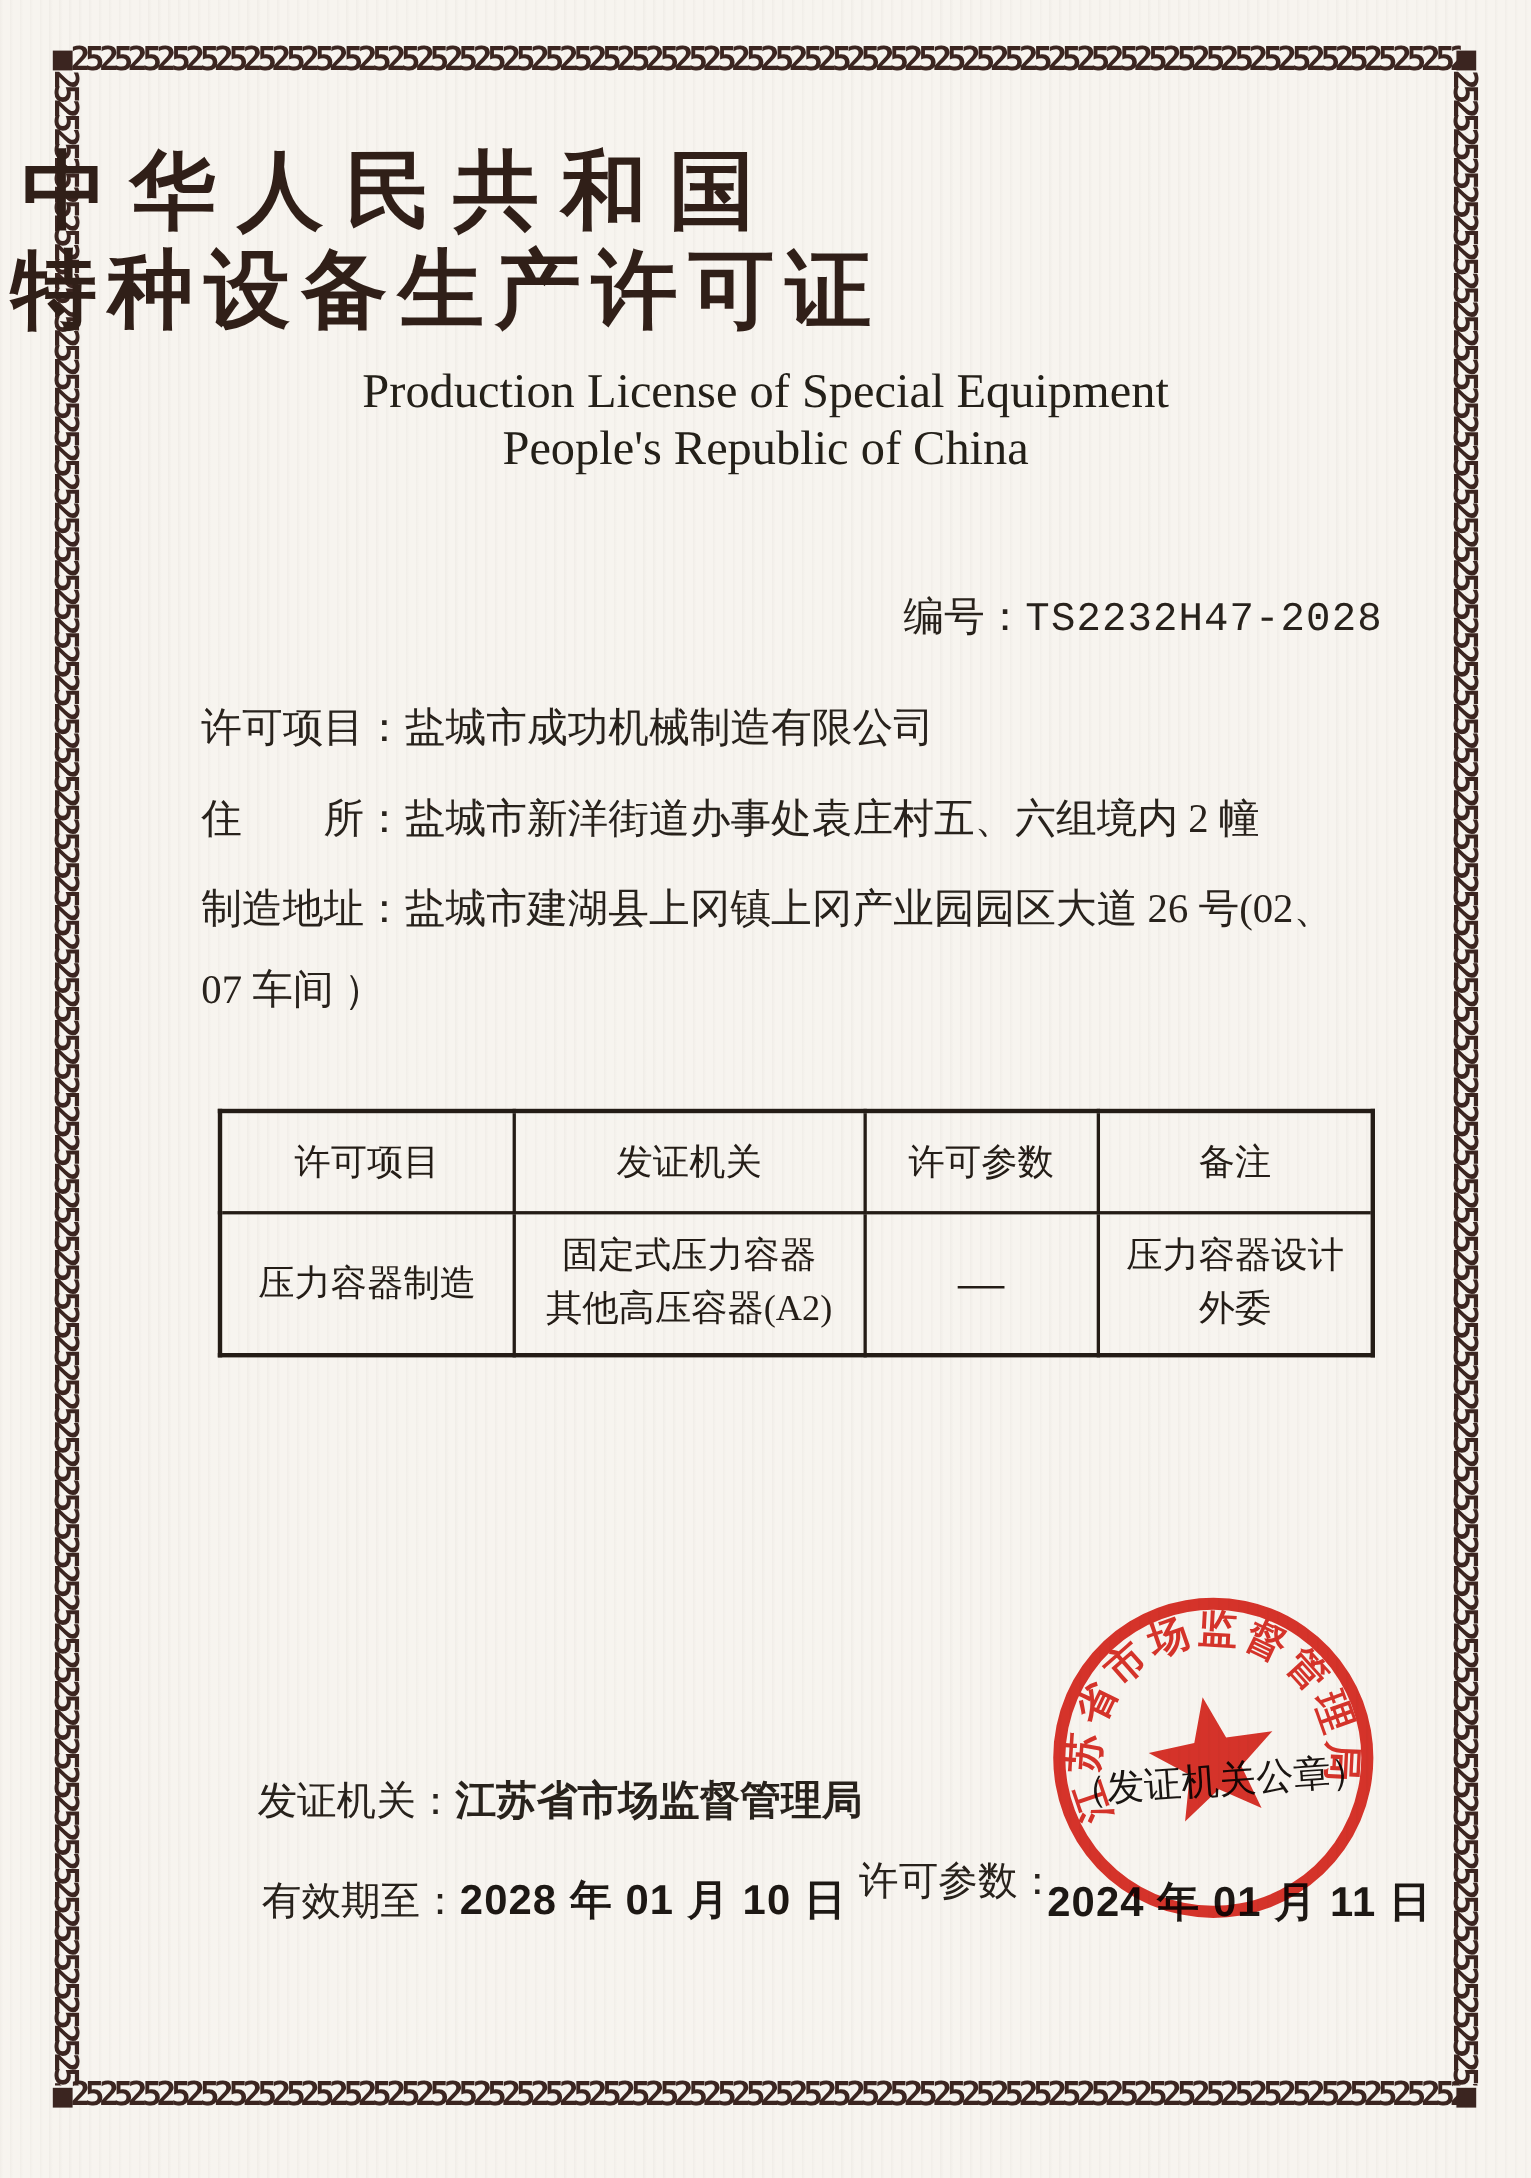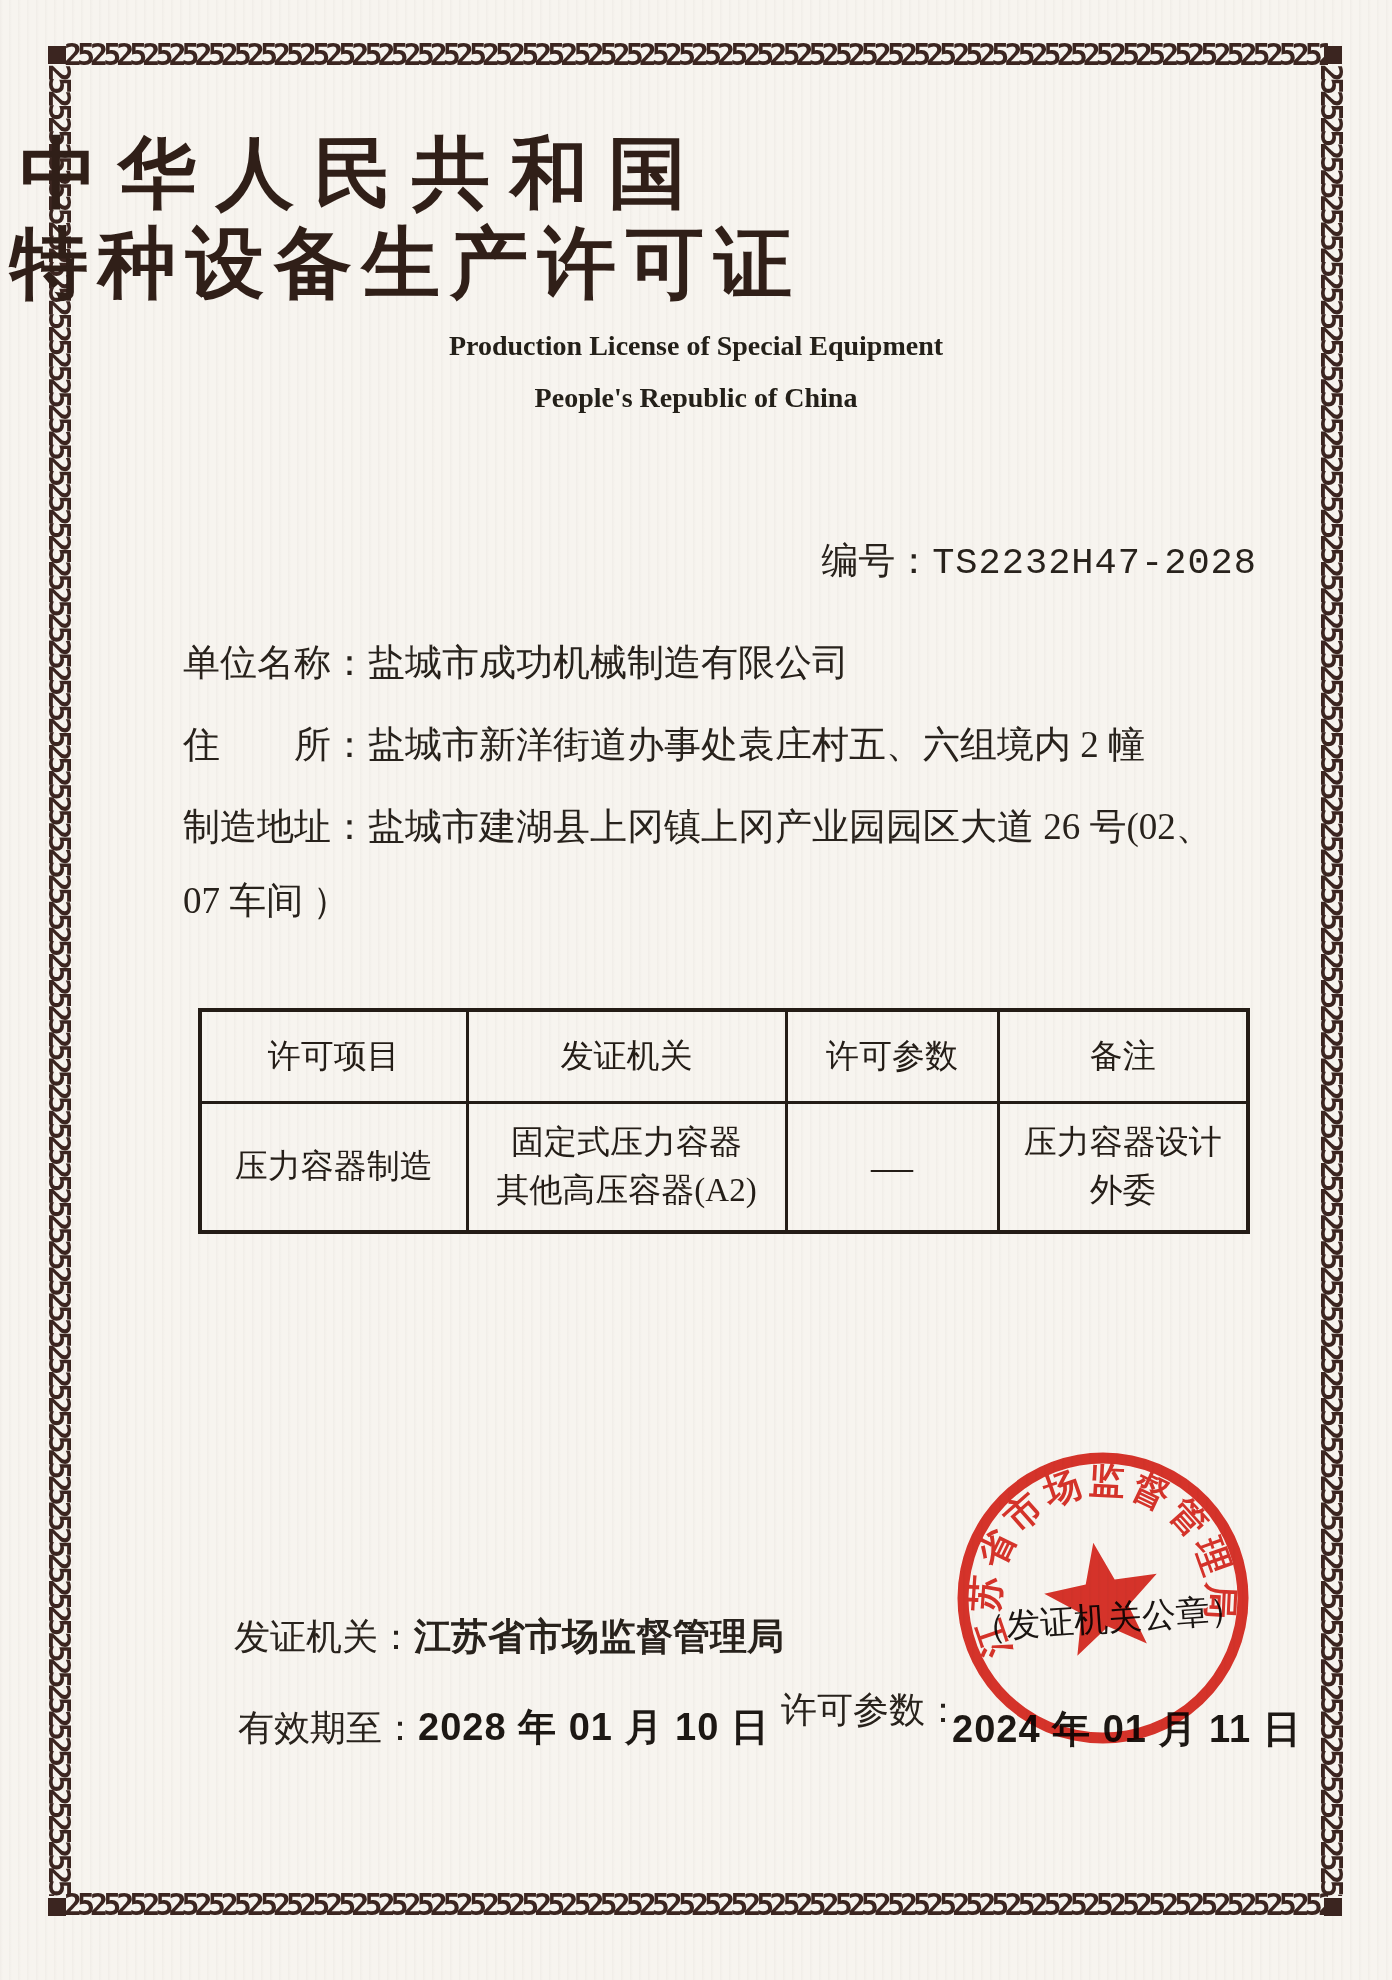--- a/index.html
+++ b/index.html
@@ -31,21 +31,21 @@
   .corner.tr { right:50px; top:46px; }
   .corner.bl { left:48px; bottom:64px; }
   .corner.br { right:50px; bottom:64px; }
 
   
   .title-cn { position:absolute; left:0; right:0; text-align:left;
     font-weight:700; color:#301f18; }
   .title-cn1 { top:122px; font-size:78px; letter-spacing:20px; text-indent:20px; }
   .title-cn2 { top:212px; font-size:78px; letter-spacing:10px; text-indent:10px; }
   .title-en { position:absolute; left:0; right:0; text-align:center;
-    font-weight:700; font-size:28px; color:#242019; font-family:"Liberation Serif", serif; }
+    font-weight:400; font-size:44px; color:#242019; font-family:"Liberation Serif", serif; }
   .title-en1 { top:330px; }
   .title-en2 { top:382px; }
 
   
   .license-no { position:absolute; top:536px; right:135px; font-size:37px; color:#28221c; }
   .license-no .num { font-family:"Liberation Mono", monospace; letter-spacing:1px; }
 
   
   .field { position:absolute; left:183px; width:1085px; font-size:37px;
     line-height:74px; color:#28221c; white-space:pre-line; }
@@ -99,21 +99,21 @@
   <div class="corner bl"></div>
   <div class="corner br"></div>
 
   <h1 class="title-cn title-cn1">中华人民共和国</h1>
   <h1 class="title-cn title-cn2">特种设备生产许可证</h1>
   <div class="title-en title-en1">Production License of Special Equipment</div>
   <div class="title-en title-en2">People's Republic of China</div>
 
   <div class="license-no"><span>编号：</span><span class="num">TS2232H47-2028</span></div>
 
-  <p class="field field-unit"><span>单位名称：</span><span>盐城市成功机械制造有限公司</span></p>
+  <p class="field field-unit"><span>许可项目：</span><span>盐城市成功机械制造有限公司</span></p>
   <p class="field field-addr"><span>住　　所：</span><span>盐城市新洋街道办事处袁庄村五、六组境内 2 幢</span></p>
   <p class="field field-mfg"><span>制造地址：</span><span>盐城市建湖县上冈镇上冈产业园园区大道 26 号(02、
 07 车间 ）</span></p>
 
 
   <table class="license-table">
     <colgroup>
       <col style="width:267px">
         <col style="width:319px">
         <col style="width:212px">

